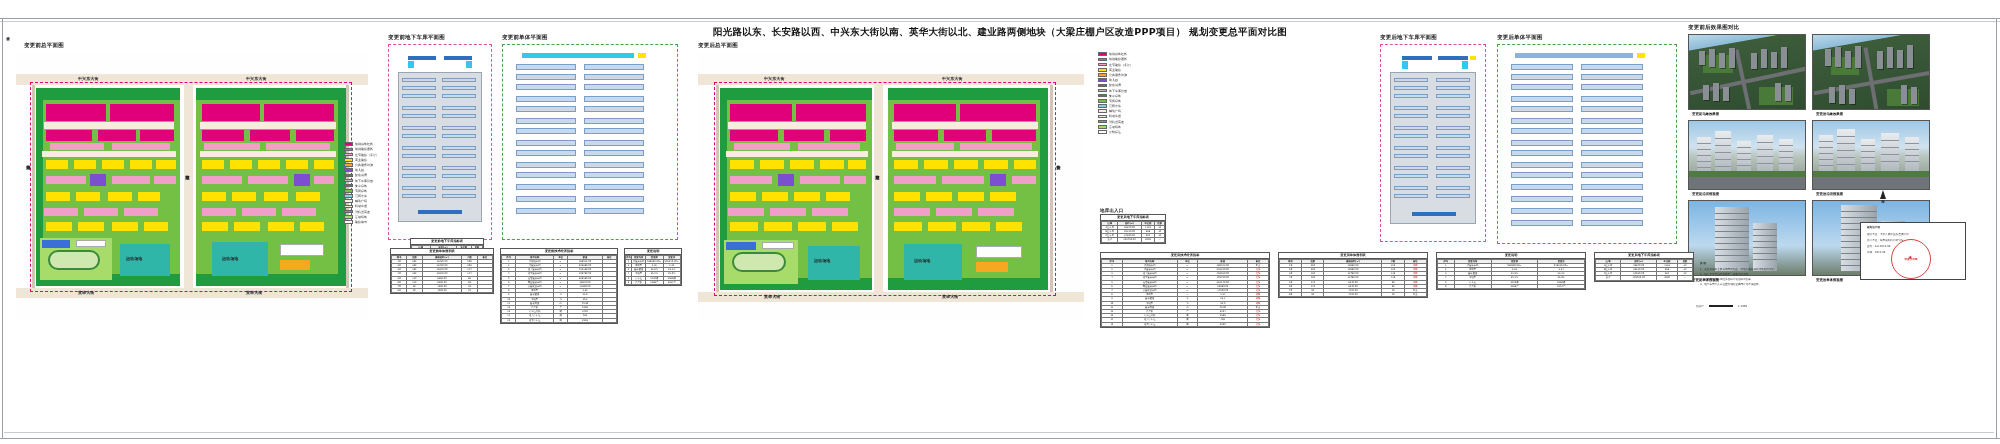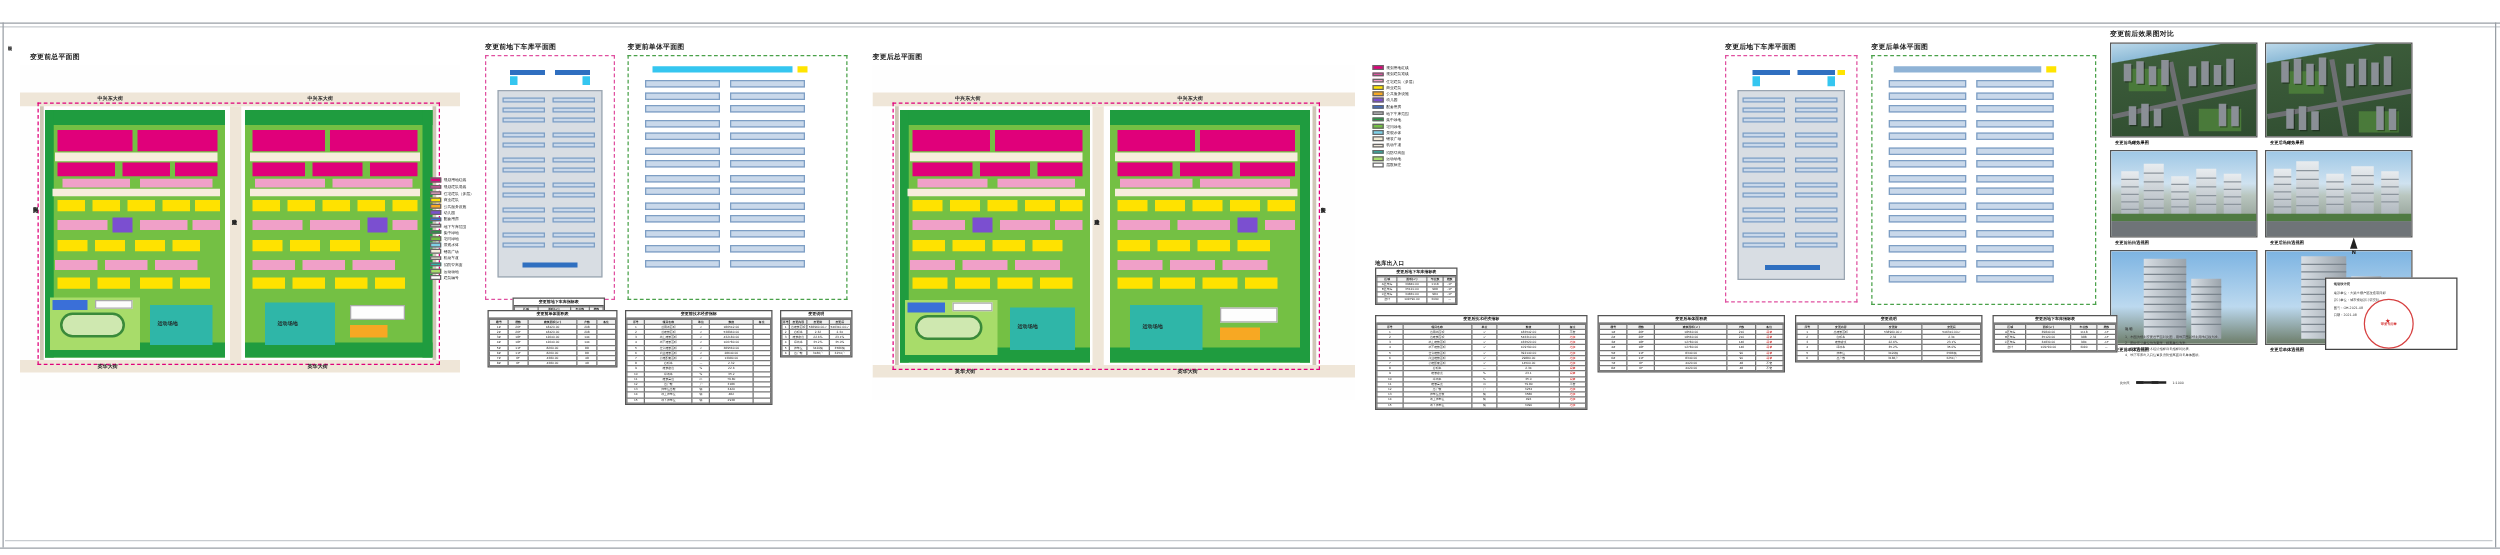--- a/index.html
+++ b/index.html
@@ -123,20 +123,21 @@
 <body>
 
 <div id="sheet">
 
   <div class="frame-line" style="left:0;top:18px;width:2000px;height:1px;"></div>
   <div class="frame-line" style="left:0;top:21px;width:2000px;height:0.6px;background:#c8ccd0;"></div>
   <div class="frame-line" style="left:0;top:438px;width:2000px;height:1px;"></div>
   <div class="frame-line" style="left:2px;top:18px;width:1px;height:420px;"></div>
   <div class="frame-line" style="left:1996px;top:18px;width:1px;height:420px;"></div>
 
+  <div class="title-main">阳光路以东、长安路以西、中兴东大街以南、英华大街以北、建业路两侧地块（大梁庄棚户区改造PPP项目） 规划变更总平面对比图</div>
 
   <div class="vtext" style="left:6px;top:34px;">规划设计院</div>
 
   <div class="panel" style="left:8px;top:30px;width:372px;height:300px;">
     <div class="panel-label" style="left:16px;top:12px;">变更前总平面图</div>
 
     <div class="mapwrap" style="left:8px;top:22px;width:352px;height:268px;">
 
       <div class="roadband" style="left:0;top:22px;width:352px;height:11px;"></div>
       <div class="roadband" style="left:0;top:236px;width:352px;height:10px;"></div>

